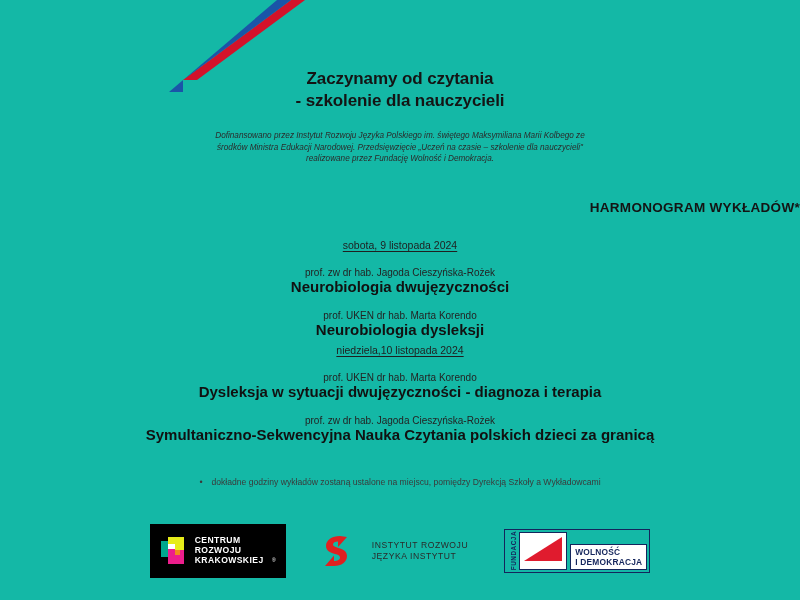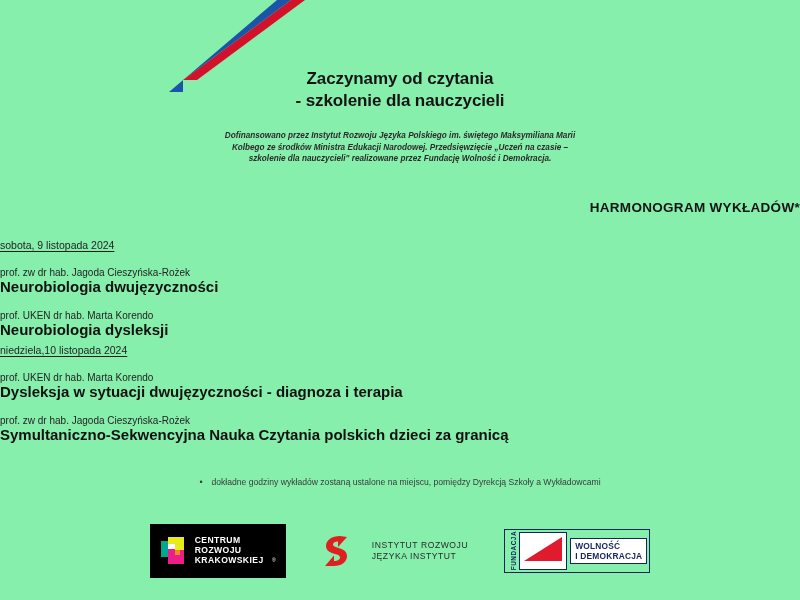--- a/index.html
+++ b/index.html
@@ -14,21 +14,21 @@
     font-family: "Liberation Sans", sans-serif;
     color: #1a1a1a;
     overflow: hidden;
     position: relative;
   }
 
   .page {
     position: relative;
     width: 800px;
     height: 600px;
-    background: #86efac;
+    background: #14b8a6;
     overflow: hidden;
   }
 
   
   .ribbon-wrap {
     position: absolute;
     left: 0;
     top: 0;
     width: 800px;
     height: 120px;
@@ -61,21 +61,21 @@
     top: 130px;
     width: 800px;
     text-align: center;
     color: #2b2b2b;
   }
   .funding-inner {
     display: inline-block;
     width: 372px;
     font-size: 8.2px;
     line-height: 11.6px;
-    font-weight: bold;
+    font-weight: normal;
     font-style: italic;
     text-align: center;
   }
 
   
   .schedule-heading {
     position: absolute;
     left: 0;
     top: 200px;
     width: 800px;
@@ -84,21 +84,21 @@
     font-weight: bold;
     letter-spacing: 0.3px;
     color: #141414;
   }
 
   
   .day-block {
     position: absolute;
     left: 0;
     width: 800px;
-    text-align: left;
+    text-align: center;
   }
   #day-0 { top: 238px; }
   #day-1 { top: 343px; }
 
   .day-label {
     font-size: 10.5px;
     font-weight: normal;
     text-decoration: underline;
     text-underline-offset: 2px;
     color: #1f1f1f;
@@ -222,21 +222,21 @@
     font-size: 8.6px;
     letter-spacing: 0.55px;
     line-height: 11.5px;
     color: #2a2a2a;
     white-space: nowrap;
   }
 
   
   .logo-fwid {
     display: flex;
-    align-items: center;
+    align-items: flex-end;
     height: 38px;
     border: 1.2px solid #14255c;
     padding: 2px;
     gap: 0;
   }
   .fwid-vert {
     width: 12px;
     display: flex;
     align-items: center;
     justify-content: center;

